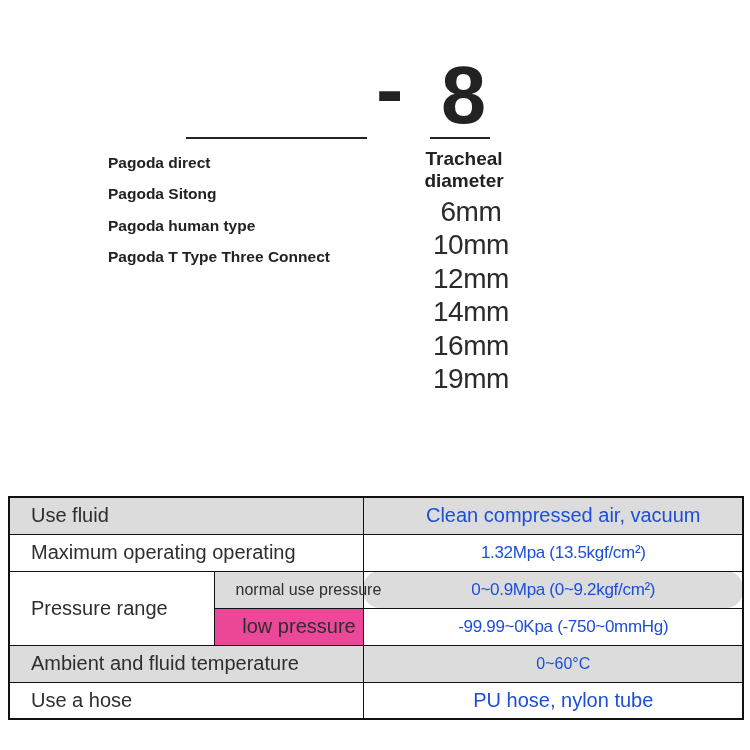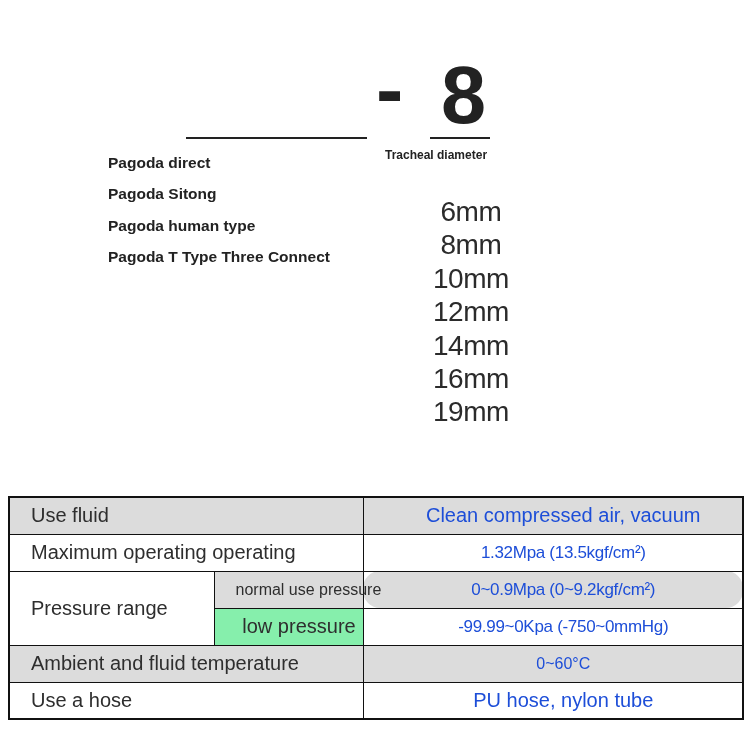--- a/index.html
+++ b/index.html
@@ -36,21 +36,22 @@
   .code-8-underline {
     position: absolute;
     left: 430px; top: 137px;
     width: 60px; height: 0;
     border-top: 2px solid #222;
   }
   .diameter-label {
     position: absolute;
     left: 385px; top: 148px;
     width: 158px;
-    font-size: 12px; font-weight: 700;
+    text-align: center;
+    font-size: 19px; font-weight: 700;
     color: #222;
   }
   .type-list {
     position: absolute;
     left: 108px; top: 147px;
     width: 303px;
     list-style: none;
     text-align: left;
   }
   .type-list li {
@@ -91,21 +92,21 @@
     padding-left: 24px;
     font-size: 20px;
     color: #2e2e2e;
     white-space: nowrap;
     background: #ffffff;
   }
   td.sub {
     text-align: center;
     color: #2e2e2e;
     white-space: nowrap;
-    background: #86efac;
+    background: #ec4899;
   }
   td.sub-sm { font-size: 16px; }
   td.sub-lg { font-size: 20px; }
   td.val {
     text-align: center;
     color: #1d4ed8;
     white-space: nowrap;
     background: #ffffff;
   }
   td.val-lg { font-size: 20px; }
@@ -127,21 +128,20 @@
 
     <ul class="type-list">
       <li>Pagoda direct</li>
       <li>Pagoda Sitong</li>
       <li>Pagoda human type</li>
       <li>Pagoda T Type Three Connect</li>
     </ul>
 
     <ul class="size-list">
       <li>6mm</li>
-      <li>8mm</li>
       <li>10mm</li>
       <li>12mm</li>
       <li>14mm</li>
       <li>16mm</li>
       <li>19mm</li>
     </ul>
   </div>
 
   <table class="spec">
     <colgroup>

